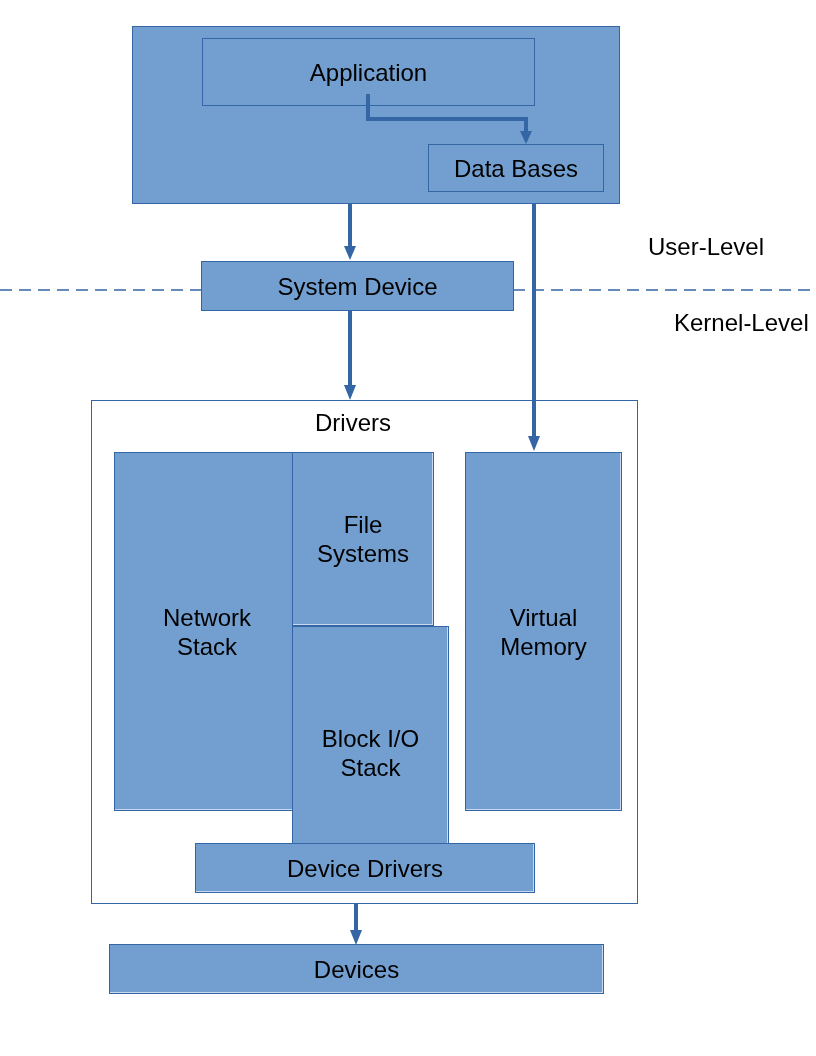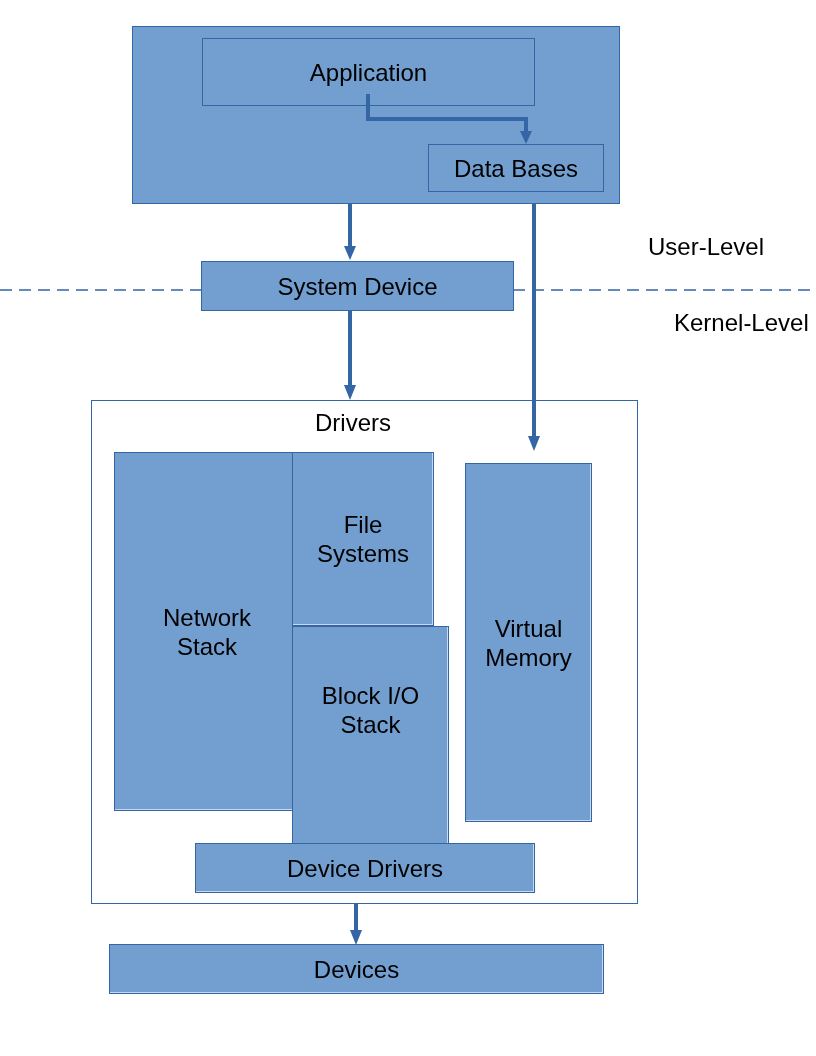--- a/index.html
+++ b/index.html
@@ -59,26 +59,26 @@
 <div class="box box-light" style="left:114px; top:452px; width:186px; height:359px;">
   <span class="multiline">Network
 Stack</span>
 </div>
 
 <div class="box box-light" style="left:292px; top:452px; width:142px; height:174px;">
   <span class="multiline">File
 Systems</span>
 </div>
 
-<div class="box box-light" style="left:292px; top:626px; width:157px; height:220px; align-items:flex-start; padding-top:54px;">
+<div class="box box-light" style="left:292px; top:626px; width:157px; height:220px; align-items:flex-start; padding-top:97px;">
   <span class="multiline">Block I/O
  Stack</span>
 </div>
 
-<div class="box box-light" style="left:465px; top:452px; width:127px; height:359px;margin-top:11px;">
+<div class="box box-light" style="left:465px; top:452px; width:157px; height:359px;">
   <span class="multiline">Virtual
 Memory</span>
 </div>
 
 <div class="box box-light" style="left:195px; top:843px; width:340px; height:50px;text-align:right;">
   <span>Device Drivers</span>
 </div>
 
 <div class="box box-light" style="left:109px; top:944px; width:495px; height:50px;text-align:center;">
   <span>Devices</span>

